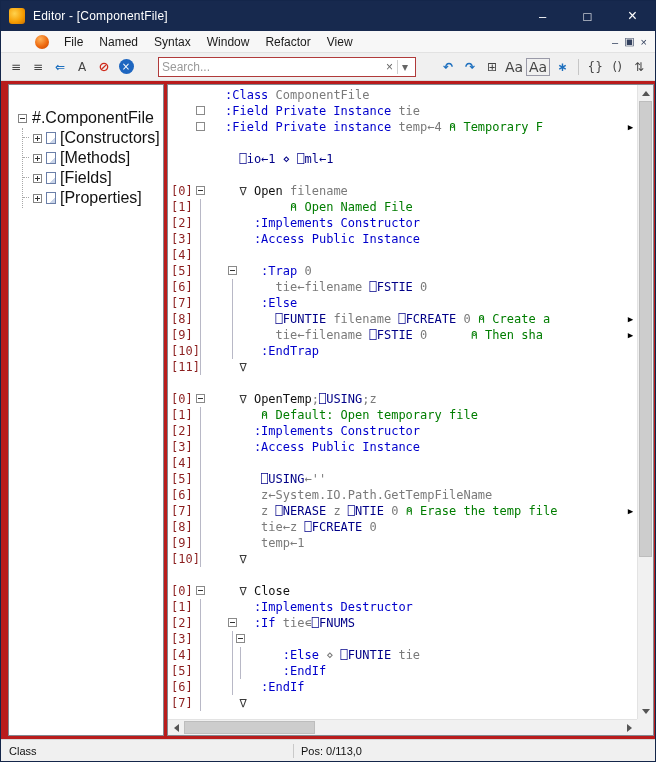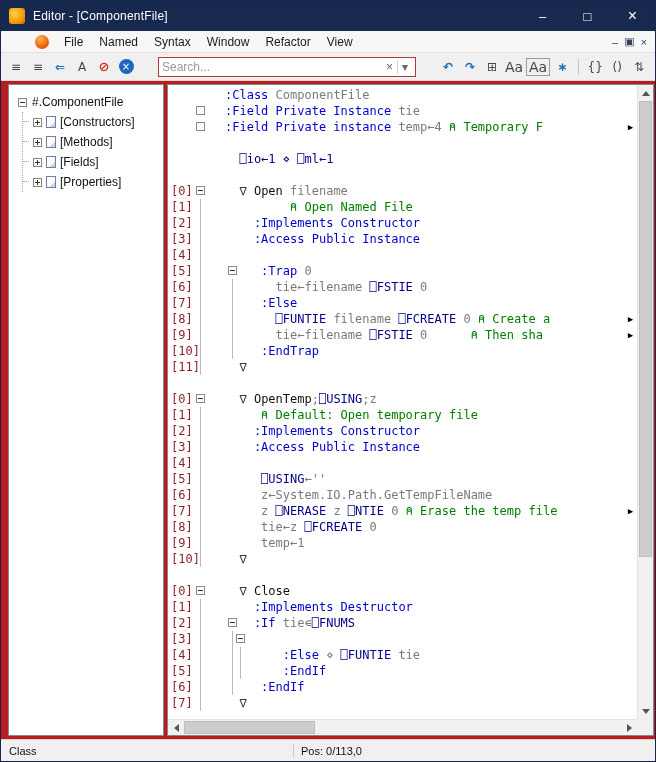--- a/index.html
+++ b/index.html
@@ -37,21 +37,21 @@
   .search-wrap { display:flex; align-items:center; height:20px; width:258px; background:#fff;
                  border:1px solid var(--search_border,#b03a3a); margin:0 20px; padding:0 3px; }
   .search-input { border:none; outline:none; flex:1; font-size:12px; color:#333; min-width:0; background:transparent; }
   .search-input::placeholder { color:#9a9a9a; }
   .sw-btn { color:#666; font-size:12px; padding:0 4px; }
   .sw-sep { width:1px; height:14px; background:#d0d0d0; }
 
   
   .main { flex:1; display:flex; padding:3px 1px 3px 7px; gap:3px; min-height:0; }
 
-  .tree-panel { width:156px; background:#fff; border:1px solid #828790; font-size:12px; color:#111; padding:7px 3px; overflow:hidden; flex:none; }
+  .tree-panel { width:156px; background:#fff; border:1px solid #828790; font-size:16px; color:#111; padding:23px 3px; overflow:hidden; flex:none; }
   .tree-root-row { height:20px; display:flex; align-items:center; gap:5px; padding-left:6px; }
   .tbox { width:9px; height:9px; border:1px solid #848484; background:#fff; position:relative; flex:none; }
   .tbox::after { content:""; position:absolute; left:1px; right:1px; top:3px; height:1px; background:#333; }
   .tbox.plus::before { content:""; position:absolute; top:1px; bottom:1px; left:3px; width:1px; background:#333; }
   .tree-kids { margin-left:10px; border-left:1px dotted #a8a8a8; }
   .tree-row { height:20px; display:flex; align-items:center; gap:4px; }
   .tree-row::before { content:""; width:6px; height:1px; border-top:1px dotted #a8a8a8; flex:none; }
   .doc { width:10px; height:12px; border:1px solid #6b7fa8; flex:none;
          background:linear-gradient(135deg,#fff 72%,#c9d4e8 72%); }
 

